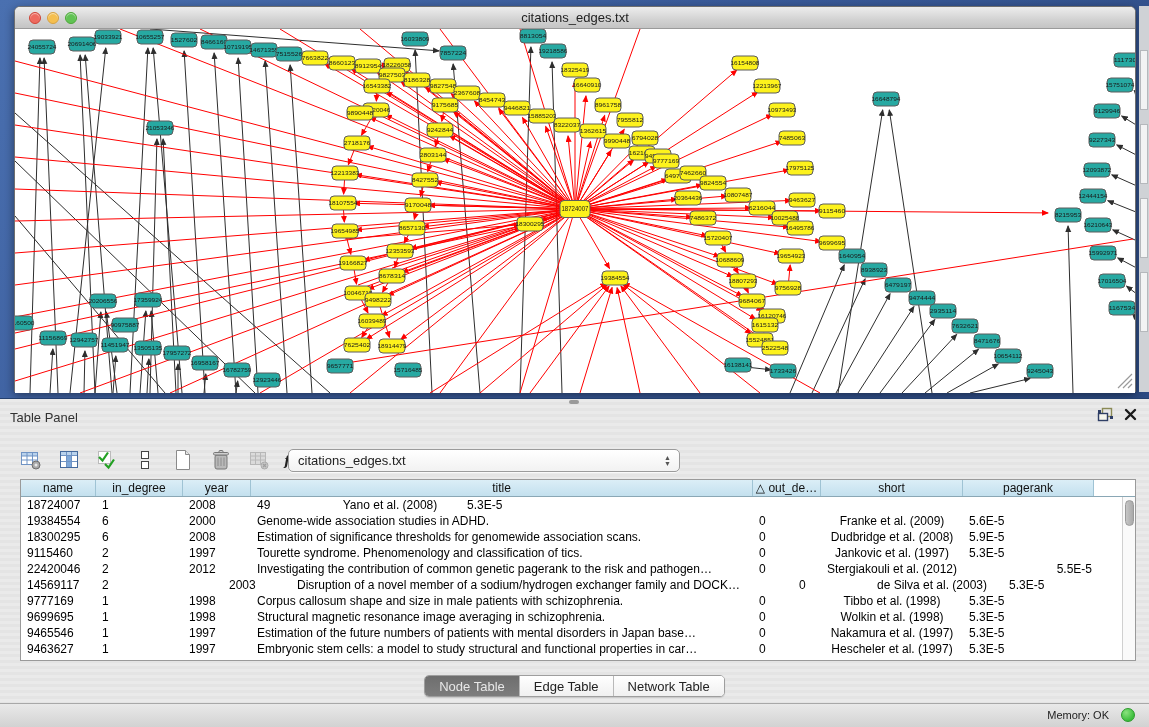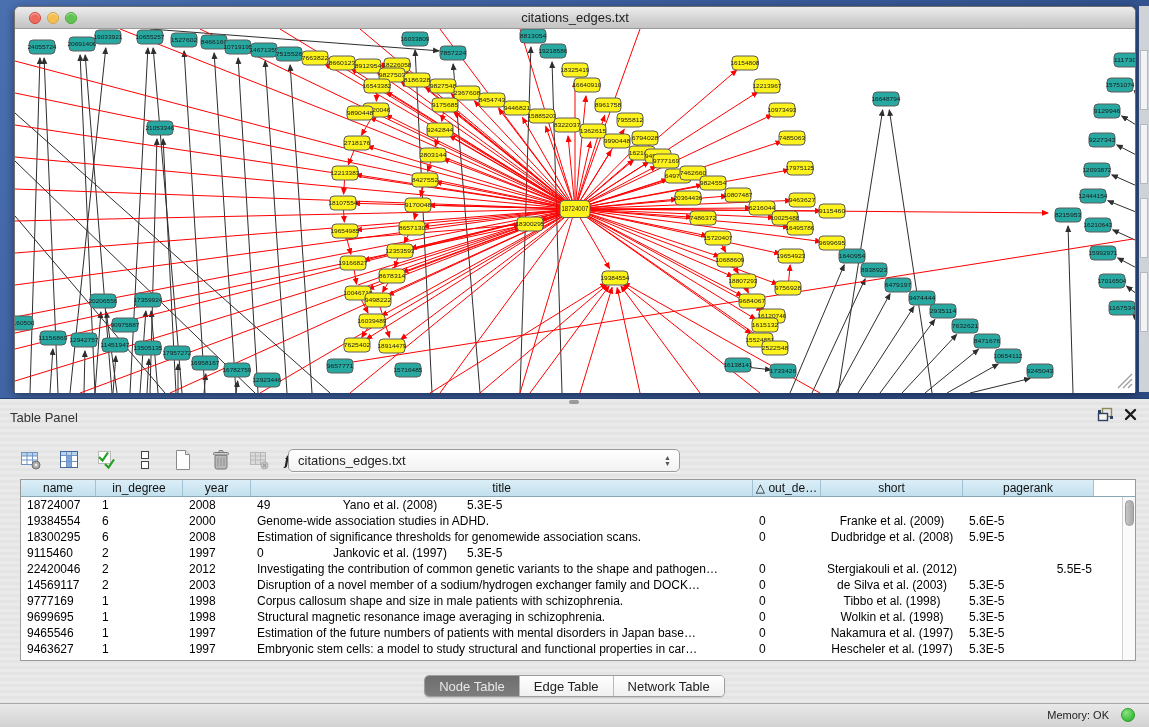--- a/index.html
+++ b/index.html
@@ -913,37 +913,38 @@
           <div class="g-cell" style="width: 68px; text-align: left; padding: 1px 2px 0px 6px;">2008</div>
           <div class="g-cell" style="width: 502px; text-align: left; padding: 1px 2px 0px 6px;">Estimation of significance thresholds for genomewide association scans.</div>
           <div class="g-cell" style="width: 68px; text-align: left; padding: 1px 2px 0px 6px;">0</div>
           <div class="g-cell" style="width: 142px; text-align: center; padding: 1px 2px 0px;">Dudbridge et al. (2008)</div>
           <div class="g-cell" style="width: 131px; text-align: left; padding: 1px 2px 0px 6px;">5.9E-5</div>
         </div>
         <div class="grid-row">
           <div class="g-cell" style="width: 75px; text-align: left; padding: 1px 2px 0px 6px;">9115460</div>
           <div class="g-cell" style="width: 87px; text-align: left; padding: 1px 2px 0px 6px;">2</div>
           <div class="g-cell" style="width: 68px; text-align: left; padding: 1px 2px 0px 6px;">1997</div>
+          <div class="g-cell" style="width: 502px; text-align: left; padding: 1px 2px 0px 6px;">Tourette syndrome. Phenomenology and classification of tics.</div>
           <div class="g-cell" style="width: 68px; text-align: left; padding: 1px 2px 0px 6px;">0</div>
           <div class="g-cell" style="width: 142px; text-align: center; padding: 1px 2px 0px;">Jankovic et al. (1997)</div>
           <div class="g-cell" style="width: 131px; text-align: left; padding: 1px 2px 0px 6px;">5.3E-5</div>
         </div>
         <div class="grid-row">
           <div class="g-cell" style="width: 75px; text-align: left; padding: 1px 2px 0px 6px;">22420046</div>
           <div class="g-cell" style="width: 87px; text-align: left; padding: 1px 2px 0px 6px;">2</div>
           <div class="g-cell" style="width: 68px; text-align: left; padding: 1px 2px 0px 6px;">2012</div>
-          <div class="g-cell" style="width: 502px; text-align: left; padding: 1px 2px 0px 6px;">Investigating the contribution of common genetic variants to the shape and pathogen…</div>
+          <div class="g-cell" style="width: 502px; text-align: left; padding: 1px 2px 0px 6px;">Investigating the contribution of common genetic pagerank to the risk and pathogen…</div>
           <div class="g-cell" style="width: 68px; text-align: left; padding: 1px 2px 0px 6px;">0</div>
           <div class="g-cell" style="width: 142px; text-align: center; padding: 1px 2px 0px;">Stergiakouli et al. (2012)</div>
           <div class="g-cell" style="width: 131px; text-align: right; padding: 1px 2px 0px 6px;">5.5E-5</div>
         </div>
         <div class="grid-row">
           <div class="g-cell" style="width: 75px; text-align: left; padding: 1px 2px 0px 6px;">14569117</div>
           <div class="g-cell" style="width: 87px; text-align: left; padding: 1px 2px 0px 6px;">2</div>
-          <div class="g-cell" style="width: 68px; text-align: left; padding: 1px 2px 0px 6px;">2003</div>
+          <div class="g-cell" style="width: 68px; text-align: left; padding: 1px 2px 0px 6px; margin-left: 40px;">2003</div>
           <div class="g-cell" style="width: 502px; text-align: left; padding: 1px 2px 0px 6px;">Disruption of a novel member of a sodium/hydrogen exchanger family and DOCK…</div>
           <div class="g-cell" style="width: 68px; text-align: left; padding: 1px 2px 0px 6px;">0</div>
           <div class="g-cell" style="width: 142px; text-align: center; padding: 1px 2px 0px;">de Silva et al. (2003)</div>
           <div class="g-cell" style="width: 131px; text-align: left; padding: 1px 2px 0px 6px;">5.3E-5</div>
         </div>
         <div class="grid-row">
           <div class="g-cell" style="width: 75px; text-align: left; padding: 1px 2px 0px 6px;">9777169</div>
           <div class="g-cell" style="width: 87px; text-align: left; padding: 1px 2px 0px 6px;">1</div>
           <div class="g-cell" style="width: 68px; text-align: left; padding: 1px 2px 0px 6px;">1998</div>
           <div class="g-cell" style="width: 502px; text-align: left; padding: 1px 2px 0px 6px;">Corpus callosum shape and size in male patients with schizophrenia.</div>

